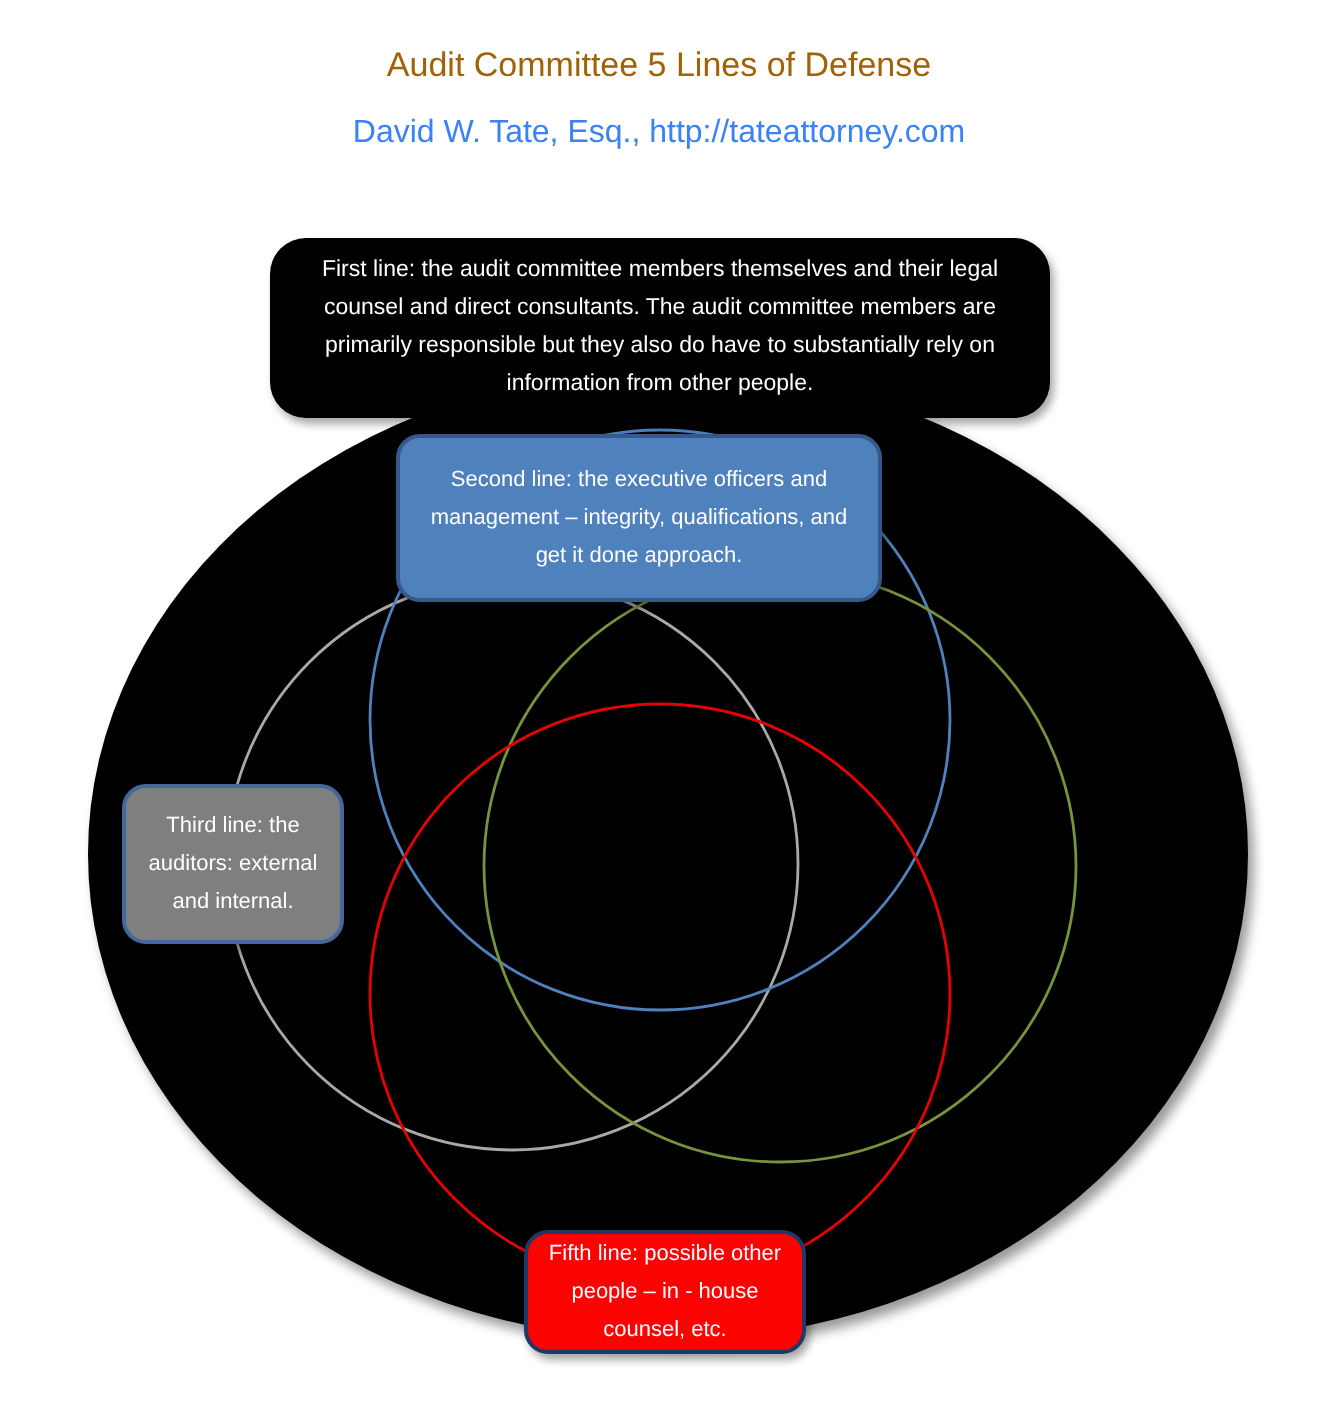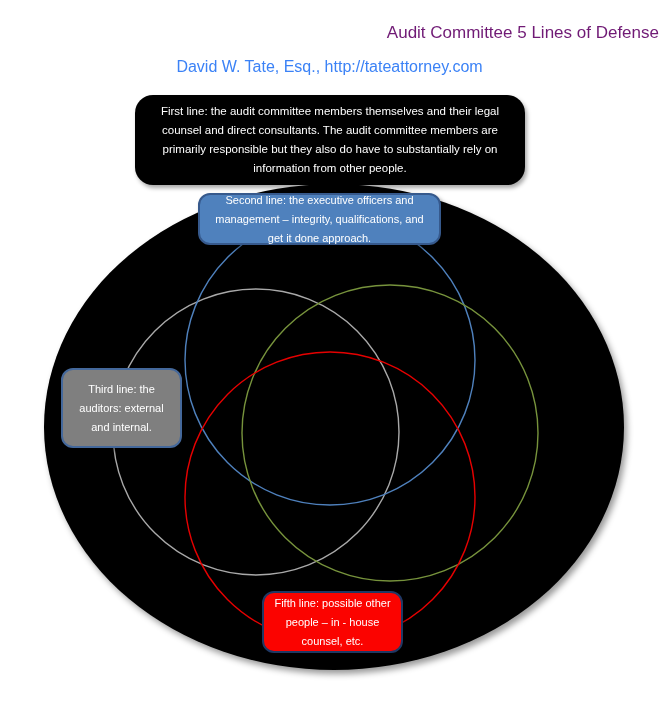--- a/index.html
+++ b/index.html
@@ -1,30 +1,30 @@
 <!DOCTYPE html>
 <html><head>
 <meta charset="utf-8">
 <style>
   html,body{margin:0;padding:0;background:#ffffff;}
   body{font-family:"Liberation Sans",sans-serif;}
   .stage{position:relative;width:659px;height:702px;background:#ffffff;overflow:hidden;}
-  .title{position:absolute;top:23px;left:0;width:659px;text-align:right;
-         font-size:17px;color:#701a75;}
+  .title{position:absolute;top:23px;left:0;width:659px;text-align:center;
+         font-size:17px;color:#a16207;}
   .subtitle{position:absolute;top:58px;left:0;width:659px;text-align:center;
          font-size:16px;color:#3b82f6;}
   .diagram-svg{position:absolute;left:0;top:0;width:659px;height:702px;}
   .callout{position:absolute;display:flex;align-items:center;justify-content:center;
            text-align:center;color:#ffffff;font-size:11px;line-height:19px;
            box-sizing:border-box;border:2px solid transparent;
-           box-shadow:2px 3px 4px rgba(0,0,0,0.35);}
+           box-shadow:2px 3px 4px rgba(0,0,0,0.35);margin-top:24px;}
   .callout-first{left:135px;top:95px;width:390px;height:90px;border-radius:18px;
                  padding:4px 16px;border:none;font-size:11.5px;}
-  .callout-second{left:198px;top:193px;width:243px;height:52px;border-radius:12px;padding:2px 8px;}
-  .callout-third{left:61px;top:368px;width:121px;height:80px;border-radius:12px;padding:2px 6px;}
+  .callout-second{left:198px;top:193px;width:243px;height:84px;border-radius:12px;padding:2px 8px;}
+  .callout-third{left:61px;top:368px;width:111px;height:80px;border-radius:12px;padding:2px 6px;}
   .callout-fourth{left:473px;top:343px;width:125px;height:147px;border-radius:14px;padding:2px 7px;}
   .callout-fifth{left:262px;top:591px;width:141px;height:62px;border-radius:12px;padding:2px 7px;align-items:center;}
   .circle-line{fill:none;stroke-width:1.4;}
 </style>
 </head>
 <body>
 
 <div class="stage">
 
   <div class="title">Audit Committee 5 Lines of Defense</div>

